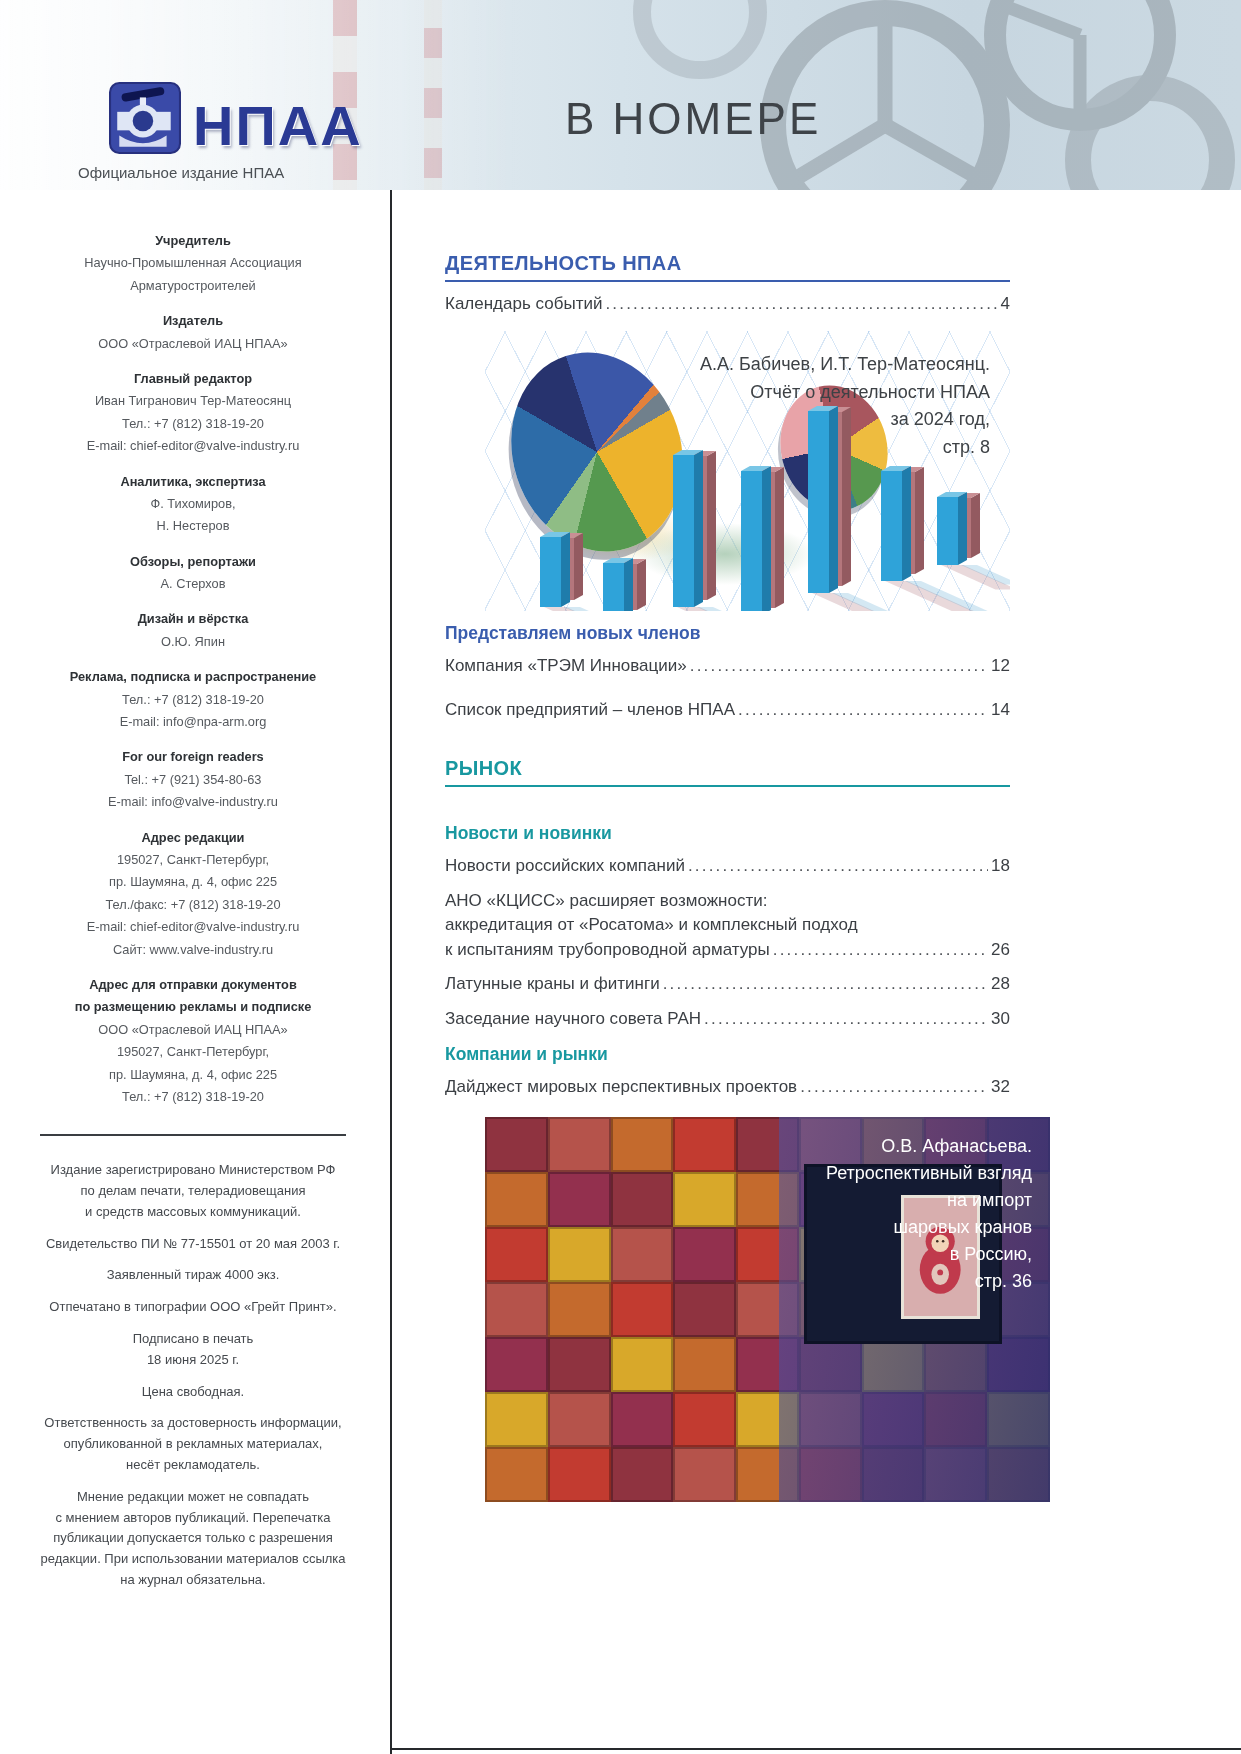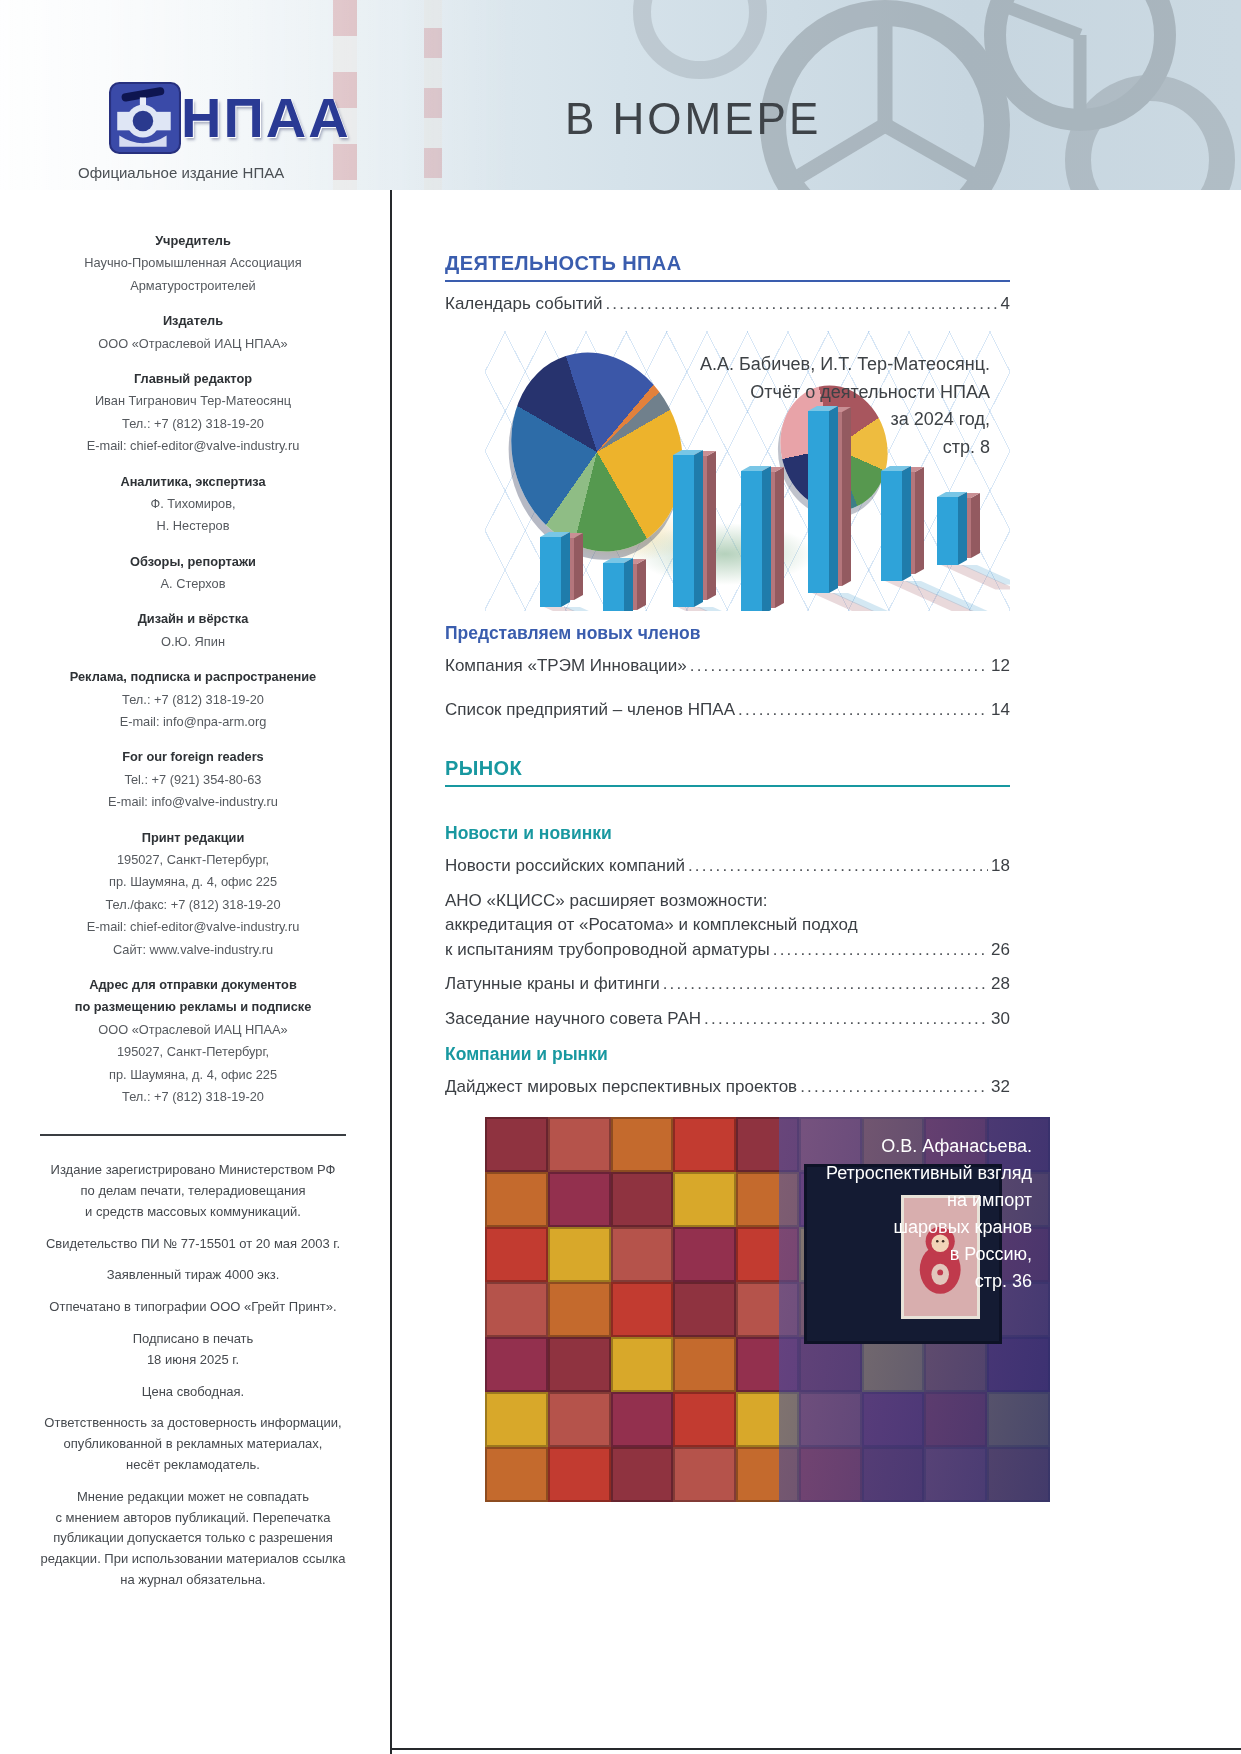--- a/index.html
+++ b/index.html
@@ -4,21 +4,21 @@
 <style>
   html,body{margin:0;padding:0;background:#e8e8e8;}
   .page{position:relative;width:1241px;height:1754px;background:#fff;overflow:hidden;
         font-family:"Liberation Sans",sans-serif;margin:0 auto;}
   
   .header{position:relative;height:190px;overflow:hidden;
     background:linear-gradient(90deg,#f5f8fa 0%,#e9f0f4 20%,#d5e2ea 50%,#c7d6e0 78%,#cbd9e2 100%);}
   .header-art{position:absolute;inset:0;}
   .header-fade{position:absolute;inset:0;background:linear-gradient(90deg,rgba(255,255,255,.85),rgba(255,255,255,0) 42%);}
   .brand{position:absolute;left:78px;top:82px;z-index:2;}
-  .logo-row{display:flex;align-items:center;padding-left:31px;}
+  .logo-row{display:flex;align-items:flex-end;gap:12px;padding-left:31px;}
   .logo-icon svg{width:72px;height:72px;display:block;}
   .logo-text{font-size:56px;font-weight:800;color:#2a3a94;letter-spacing:2px;line-height:1;
     text-shadow:1px 1px 0 #fff,2px 3px 3px rgba(20,30,80,.35);}
   .tagline{margin-top:10px;font-size:15px;color:#4b5055;}
   .issue-title{position:absolute;left:565px;top:94px;font-size:44px;color:#3e4348;letter-spacing:3px;z-index:2;}
   
   .v-divider{position:absolute;left:390px;top:190px;bottom:0;width:2px;background:#26292c;}
   .bottom-rule{position:absolute;left:390px;right:0;bottom:4px;height:2px;background:#26292c;}
   
   .sidebar{position:absolute;left:40px;top:230px;width:306px;text-align:center;}
@@ -168,21 +168,21 @@
           <div class="sb-label">Реклама, подписка и распространение</div>
           <div class="sb-line">Тел.: +7 (812) 318-19-20</div>
           <div class="sb-line">E-mail: info@npa-arm.org</div>
         </div>
         <div class="sb-group">
           <div class="sb-label">For our foreign readers</div>
           <div class="sb-line">Tel.: +7 (921) 354-80-63</div>
           <div class="sb-line">E-mail: info@valve-industry.ru</div>
         </div>
         <div class="sb-group">
-          <div class="sb-label">Принт редакции</div>
+          <div class="sb-label">Адрес редакции</div>
           <div class="sb-line">195027, Санкт-Петербург,</div>
           <div class="sb-line">пр. Шаумяна, д. 4, офис 225</div>
           <div class="sb-line">Тел./факс: +7 (812) 318-19-20</div>
           <div class="sb-line">E-mail: chief-editor@valve-industry.ru</div>
           <div class="sb-line">Сайт: www.valve-industry.ru</div>
         </div>
         <div class="sb-group">
           <div class="sb-label">Адрес для отправки документов
 по размещению рекламы и подписке</div>
           <div class="sb-line">ООО «Отраслевой ИАЦ НПАА»</div>

